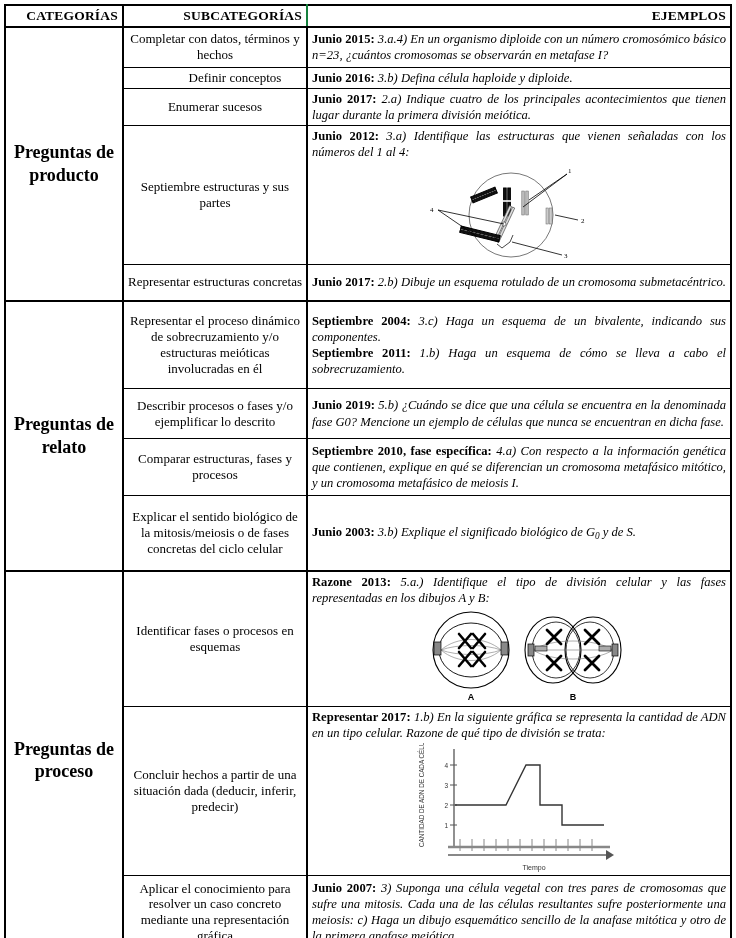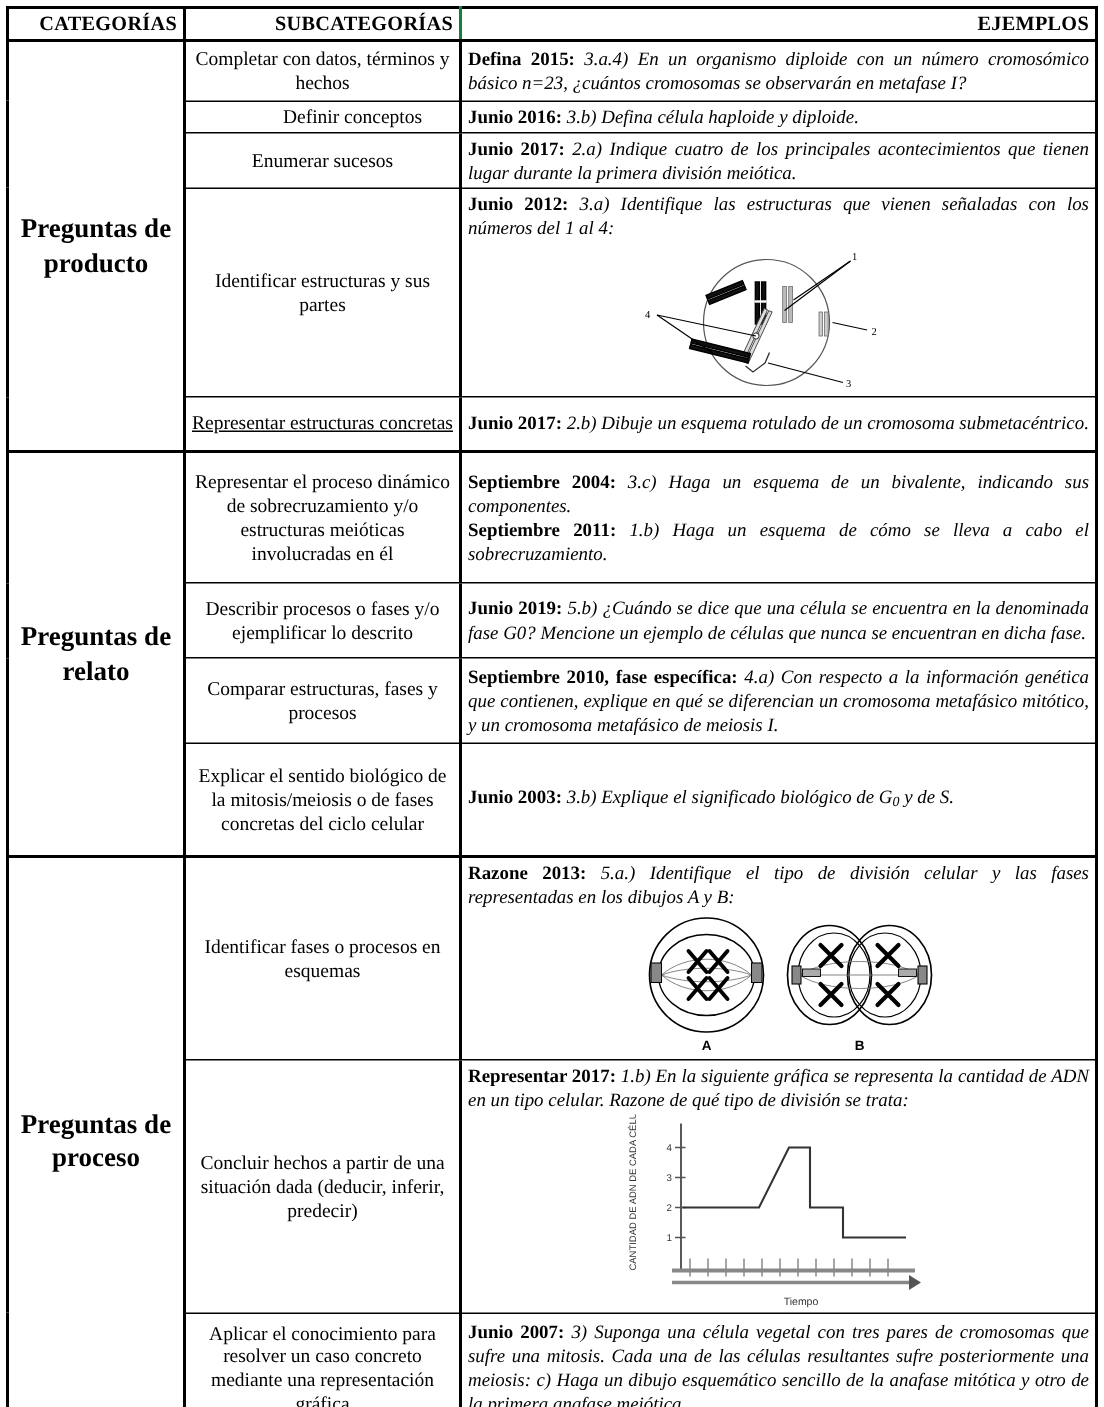--- a/index.html
+++ b/index.html
@@ -107,21 +107,21 @@
         <th class="hdr-cell" style="border-right:2px solid #15803d;">SUBCATEGORÍAS</th>
         <th class="hdr-cell">EJEMPLOS</th>
       </tr>
     </thead>
     <tbody>
 
       <tr>
         <td class="cat" rowspan="5">Preguntas de producto</td>
         <td class="sub" style="height:40px;">Completar con datos, términos y hechos</td>
         <td class="ex">
-          <span class="lead">Defina 2015:</span>
+          <span class="lead">Junio 2015:</span>
           <span class="ital">3.a.4) En un organismo diploide con un número cromosómico básico n=23, ¿cuántos cromosomas se observarán en metafase I?</span>
         </td>
       </tr>
 
       <tr>
         <td class="sub" style="height:20px;padding-left:44px;">Definir conceptos</td>
         <td class="ex">
           <span class="lead">Junio 2016:</span>
           <span class="ital">3.b) Defina célula haploide y diploide.</span>
         </td>
@@ -129,21 +129,21 @@
 
       <tr>
         <td class="sub" style="height:28px;">Enumerar sucesos</td>
         <td class="ex">
           <span class="lead">Junio 2017:</span>
           <span class="ital">2.a) Indique cuatro de los principales acontecimientos que tienen lugar durante la primera división meiótica.</span>
         </td>
       </tr>
 
       <tr>
-        <td class="sub" style="height:134px;">Identificar estructuras y sus partes</td>
+        <td class="sub" style="height:134px;">Septiembre estructuras y sus partes</td>
         <td class="ex">
           <span class="lead">Junio 2012:</span>
           <span class="ital">3.a) Identifique las estructuras que vienen señaladas con los números del 1 al 4:</span>
           <div class="fig-wrap">
             <svg class="fig-karyo" width="206" height="100" viewBox="0 0 206 100">
               <circle cx="95" cy="53" r="42" fill="none" stroke="#555" stroke-width="0.8"></circle>
 
               <g stroke="#000" stroke-width="1">
                 <g transform="translate(68,33) rotate(-22)">
                   <rect x="-13" y="-3.2" width="26" height="2.6" fill="#111"></rect>
@@ -197,21 +197,21 @@
                 <text x="165" y="61">2</text>
                 <text x="148" y="96">3</text>
                 <text x="14" y="50">4</text>
               </g>
             </svg>
           </div>
         </td>
       </tr>
 
       <tr class="sec-bottom">
-        <td class="sub" style="height:36px;text-decoration:underline;">Representar estructuras concretas</td>
+        <td class="sub" style="height:36px;">Representar estructuras concretas</td>
         <td class="ex mid">
           <span class="lead">Junio 2017:</span>
           <span class="ital">2.b) Dibuje un esquema rotulado de un cromosoma submetacéntrico.</span>
         </td>
       </tr>
 
       <tr class="sec-top">
         <td class="cat" rowspan="4">Preguntas de relato</td>
         <td class="sub" style="height:88px;">Representar el proceso dinámico de sobrecruzamiento y/o estructuras meióticas involucradas en él</td>
         <td class="ex mid">

